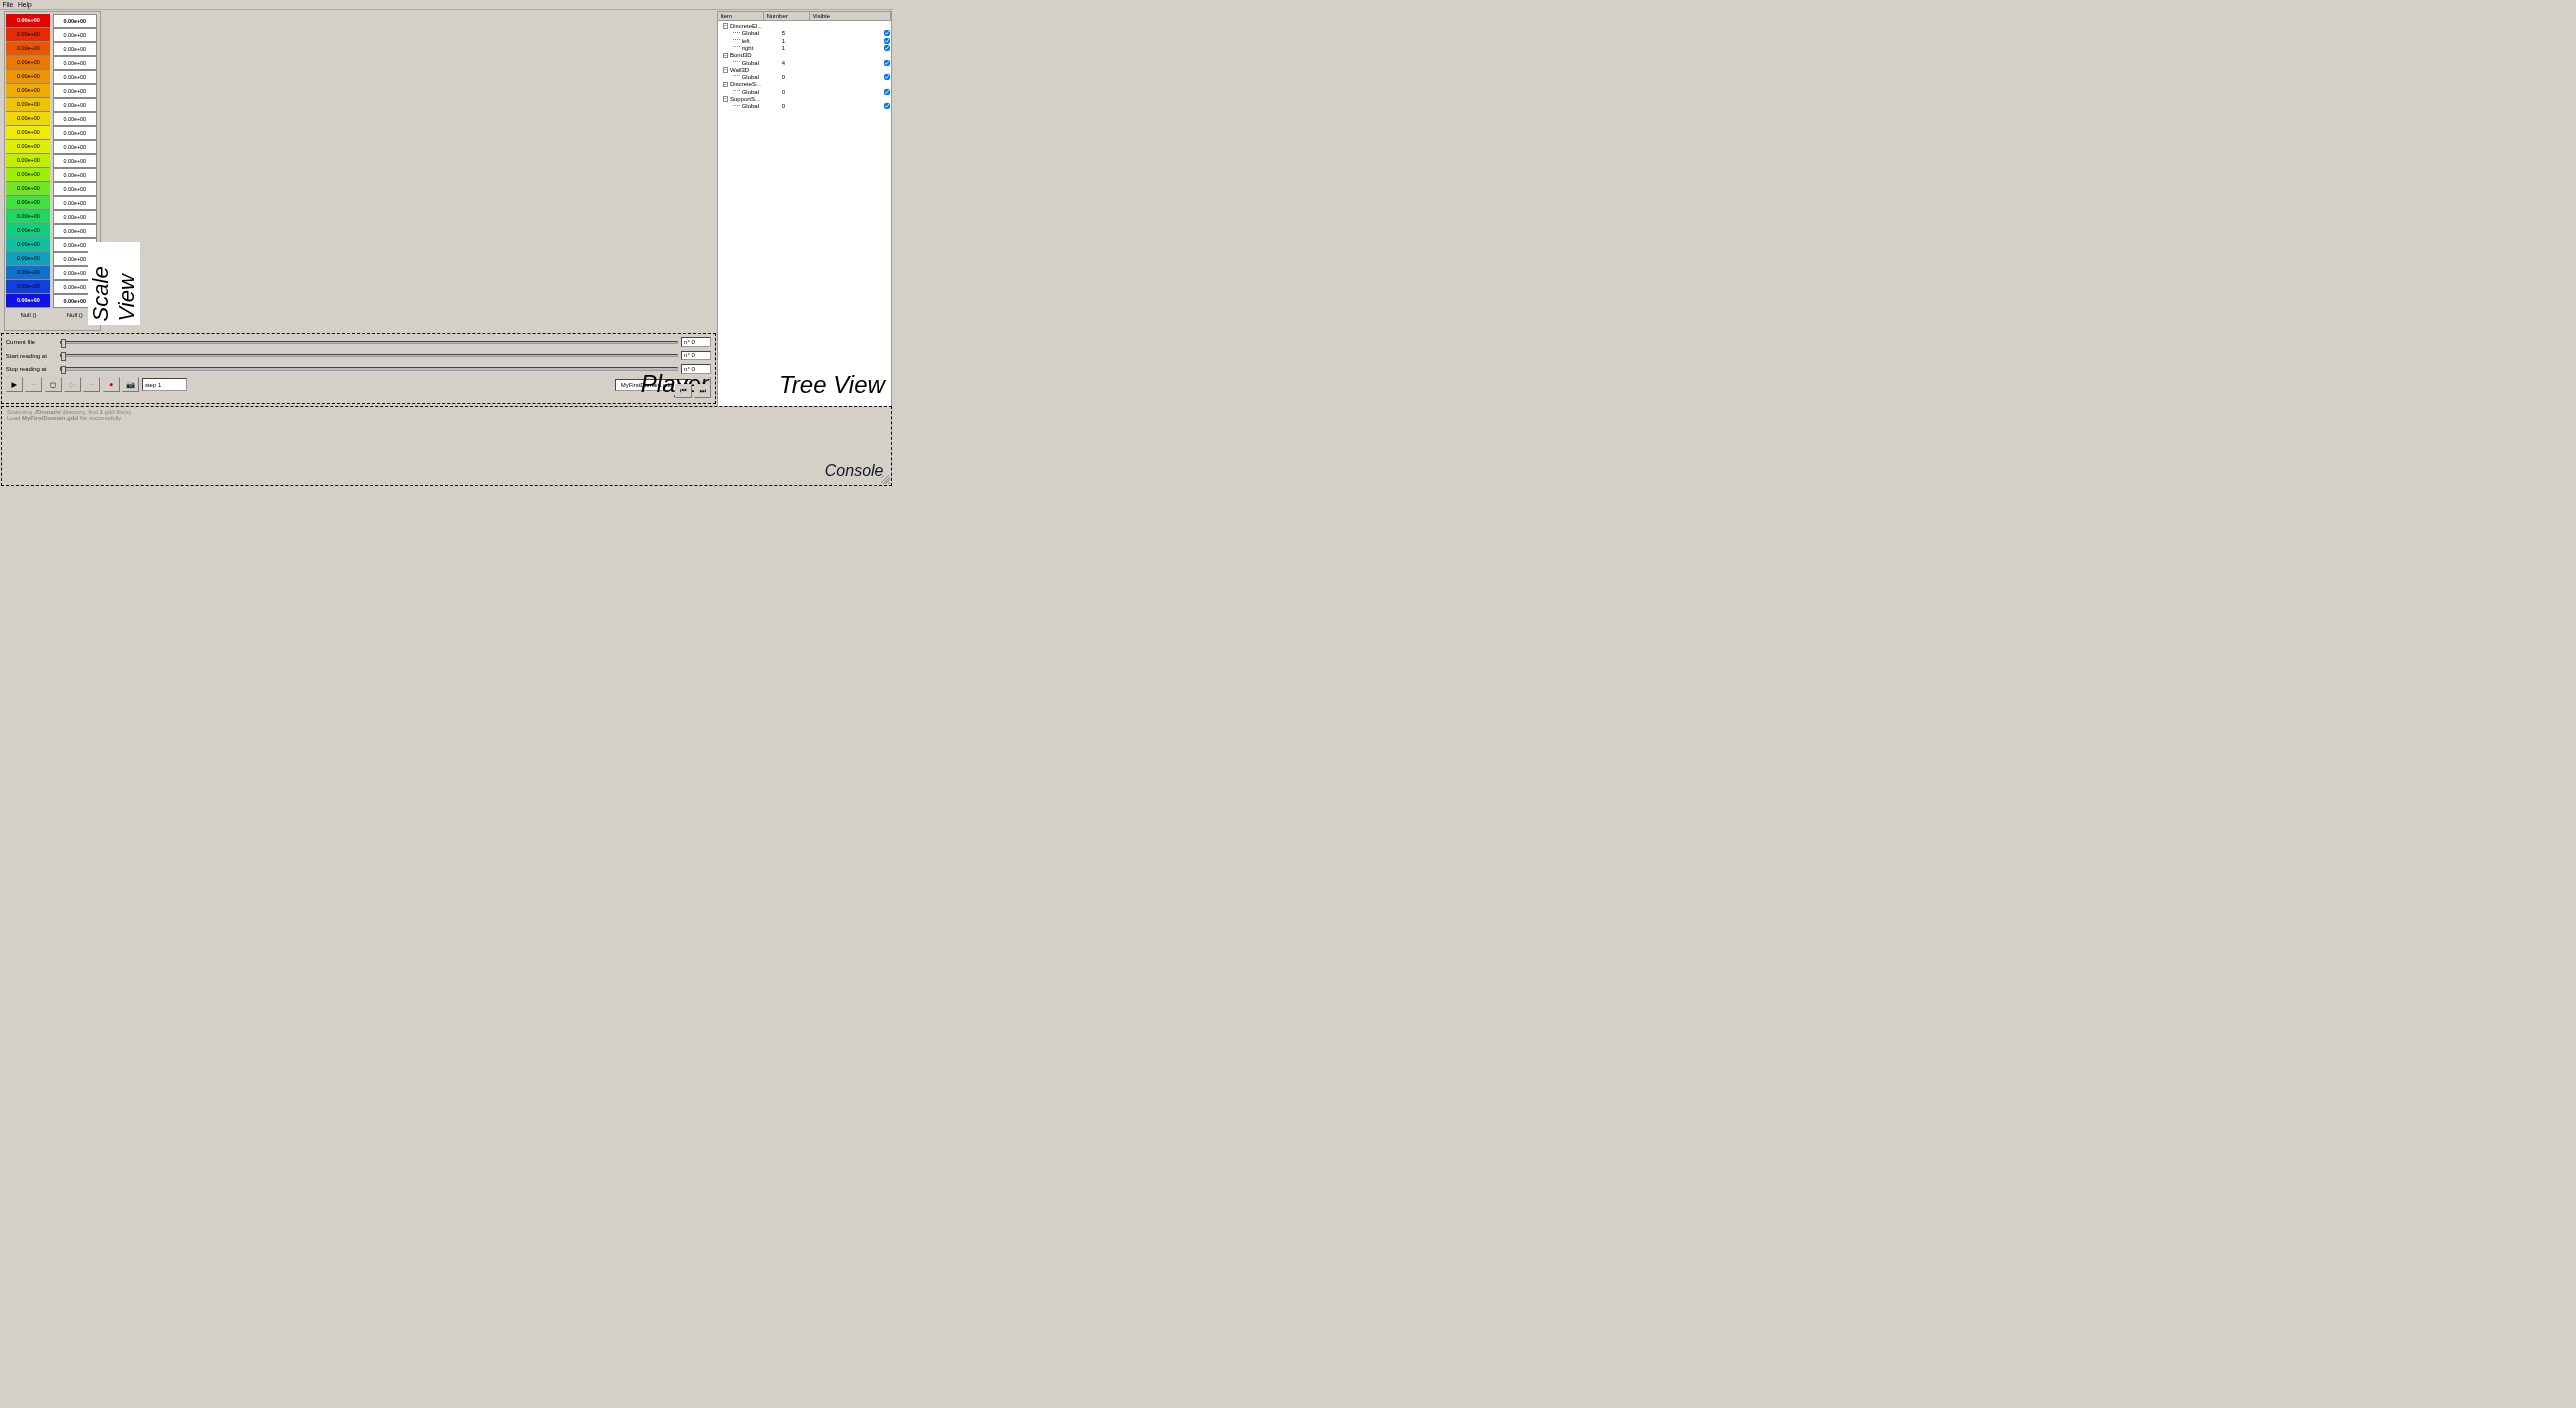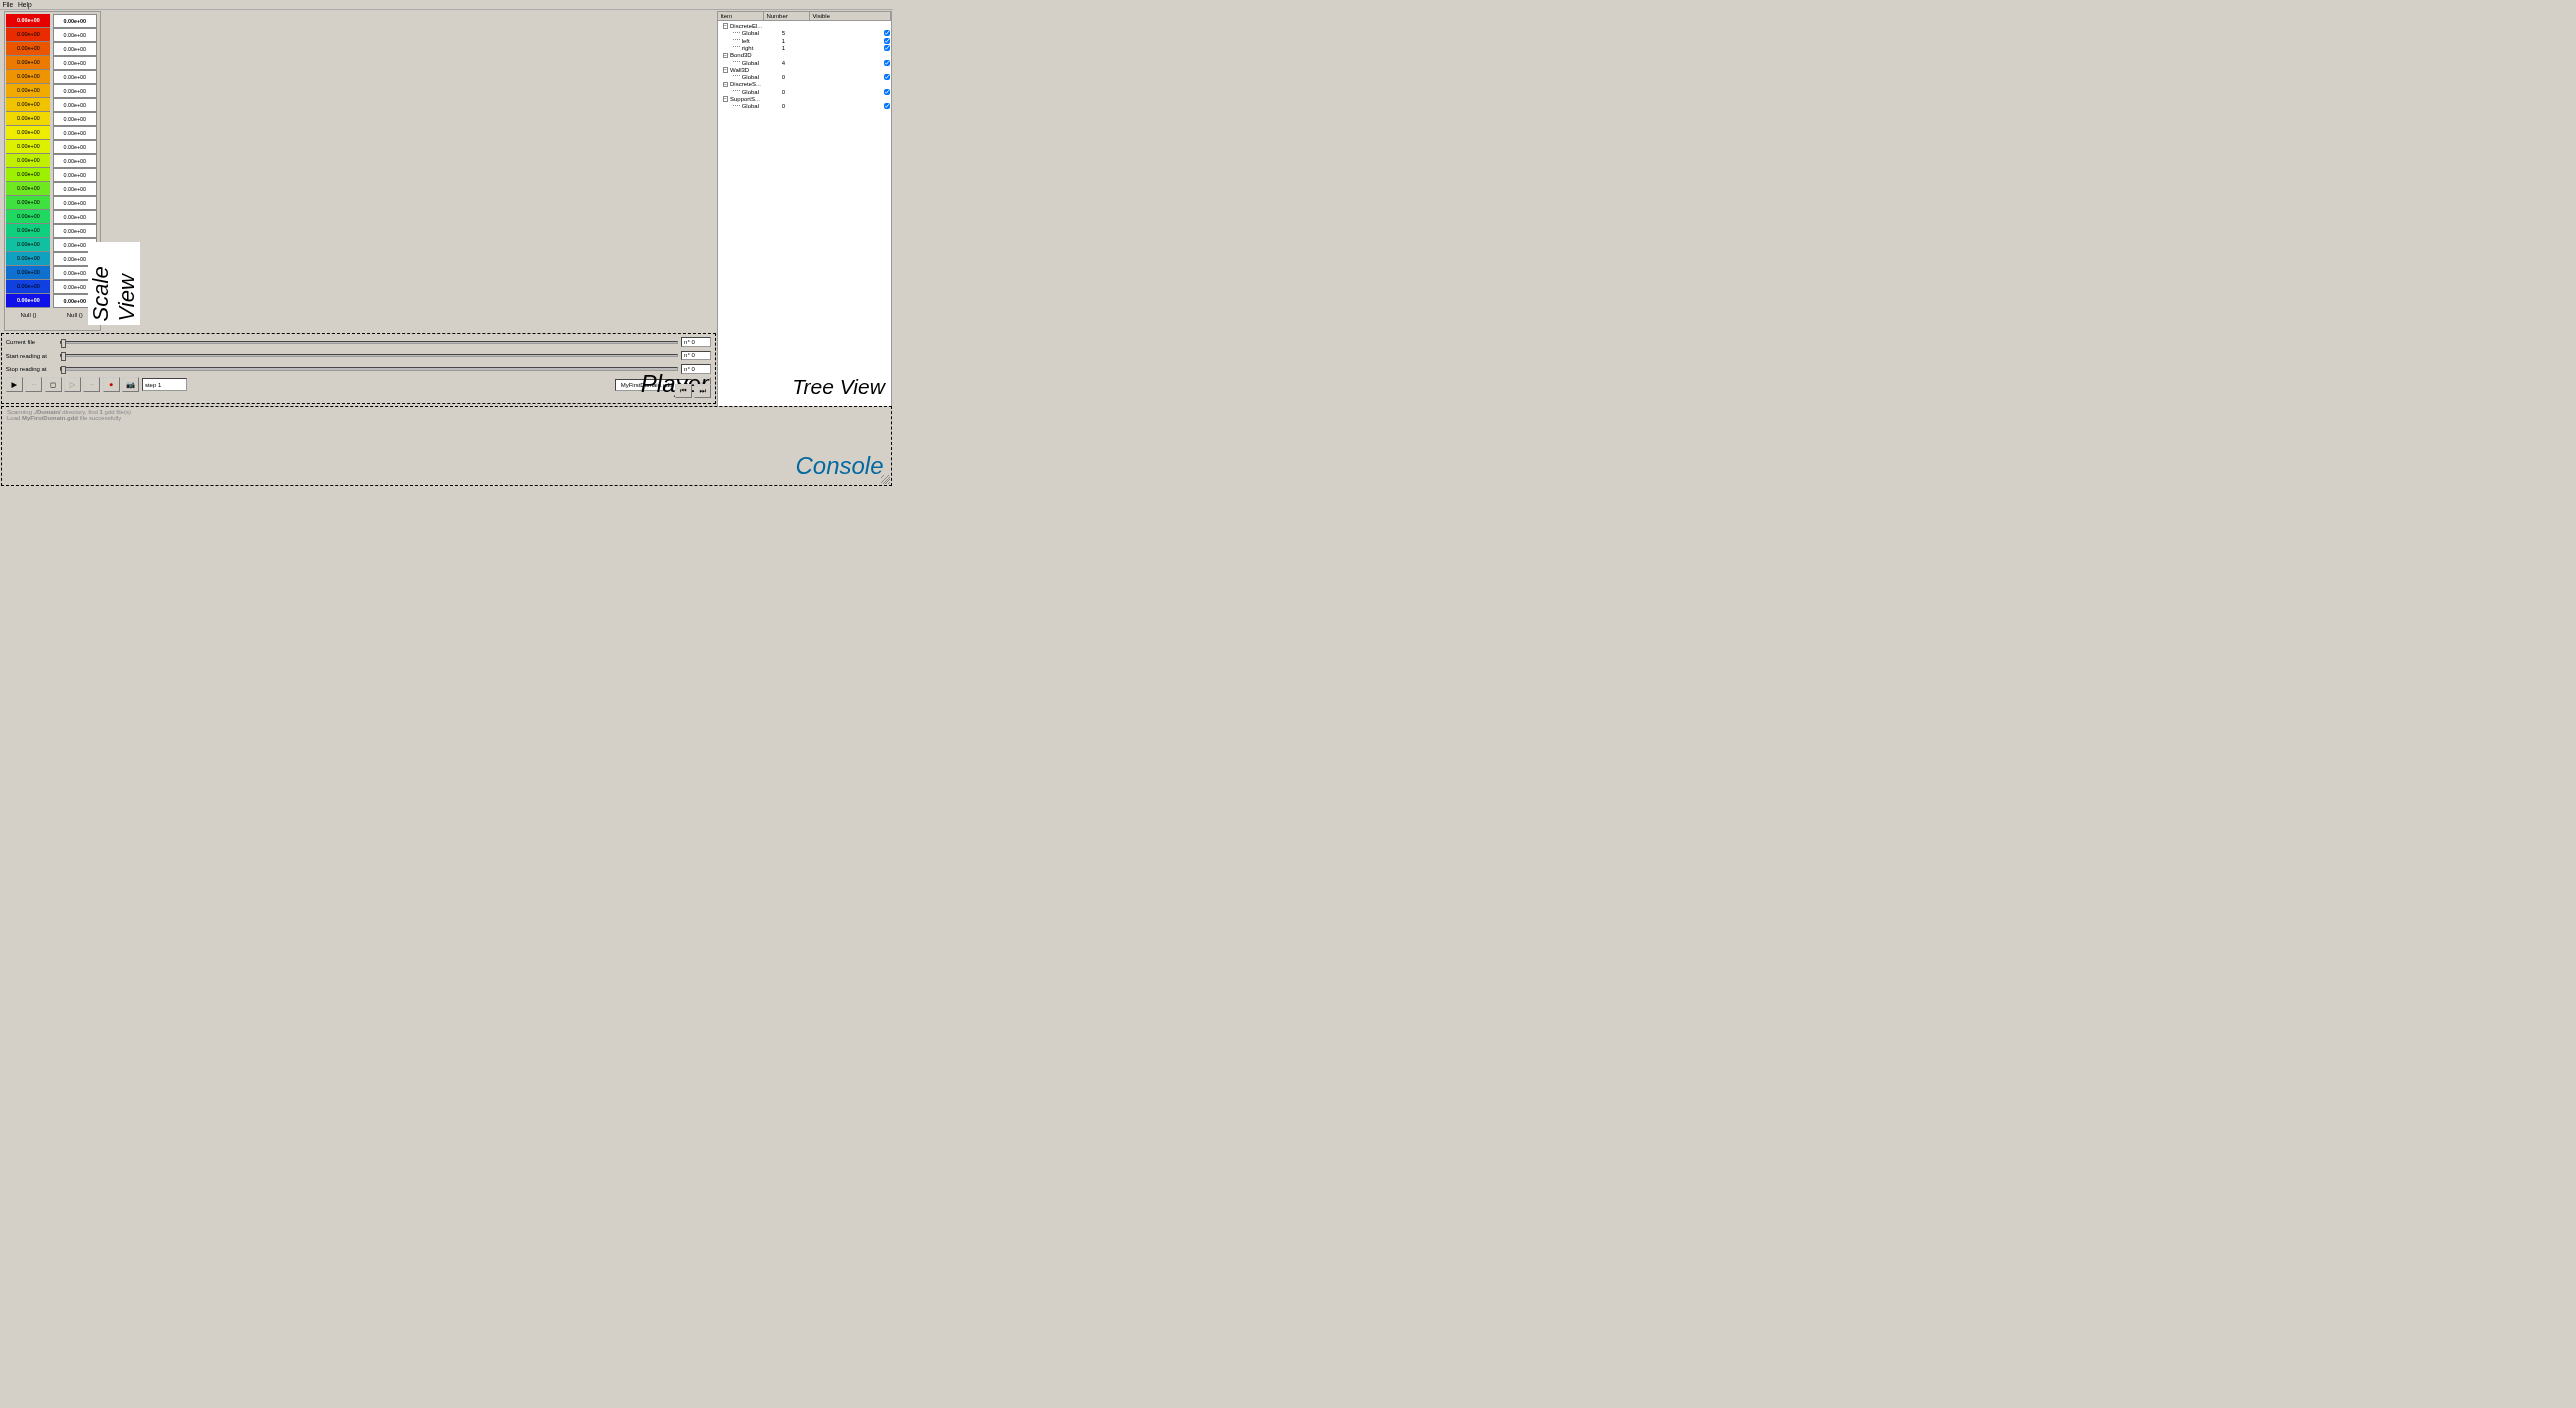--- a/index.html
+++ b/index.html
@@ -30,35 +30,35 @@
 .tree-col { width: 175px; margin: 1.2px 1.2px 1.2px 0; border: 0.6px solid #999; background: #fff; height: 396px; display: flex; flex-direction: column; position: relative; }
 .tree-header { display: flex; background: #d4d0c8; border-bottom: 0.6px solid #999; font-size: 6px; }
 .tree-header div { border-right: 0.6px solid #999; padding: 1.2px 2.4px; }
 .tree-body { flex: 1; font-size: 6px; padding: 1.2px; overflow: hidden; }
 .tree-row { display: flex; align-items: center; height: 7.3px; }
 .tree-toggle { width: 5.4px; height: 5.4px; border: 0.6px solid #888; font-size: 4.8px; line-height: 4.2px; text-align: center; margin-right: 1.8px; background: #fff; }
 .tree-leaf { width: 7.3px; border-bottom: 0.6px dotted #888; margin: 0 1.8px 2.4px 4.8px; }
 .tree-item { flex: 0 0 40px; overflow: hidden; white-space: nowrap; }
 .tree-num { flex: 0 0 27px; }
 .tree-chk { width: 6px; height: 6px; }
-.tree-label-big { position: absolute; bottom: 7.3px; right: 6px; font-style: italic; font-size: 21px; font-weight: 500; }
+.tree-label-big { position: absolute; bottom: 7.3px; right: 6px; font-style: italic; font-size: 24px; font-weight: 500; }
 .player { border-top: 0.6px solid #888; height: 71px; padding: 3.6px; border: 1.2px dashed #000; margin: 1.2px; position: relative; }
 .slider-row { display: flex; align-items: center; margin-bottom: 3.6px; gap: 3.6px; }
 .slider-row label { width: 51px; font-size: 6px; }
 .slider-track { flex: 1; height: 3.6px; background: #bbb; border: 0.6px inset #999; position: relative; }
 .slider-thumb { position: absolute; left: 0; top: -2.4px; width: 4.8px; height: 8.5px; background: #d4d0c8; border: 0.6px solid #555; }
 .slider-val { width: 30px; height: 9.7px; border: 0.6px inset #999; background: #fff; font-size: 6px; padding: 0.6px 1.8px; }
 .controls { display: flex; gap: 2.4px; align-items: center; margin-top: 2.4px; }
 .btn { width: 17px; height: 14.5px; border: 0.6px outset #ccc; background: #d4d0c8; display: flex; align-items: center; justify-content: center; cursor: pointer; font-size: 7.3px; }
 .step-input { width: 45px; height: 13.3px; border: 0.6px inset #999; background: #fff; padding: 1.2px 2.4px; font-size: 6px; }
 .file-select { height: 12px; border: 0.6px inset #999; background: #fff; font-size: 6px; padding: 0 1.2px; }
 .player-label { position: absolute; right: 6px; top: 36px; font-style: italic; font-size: 24px; font-weight: 500; }
 .nav-btns { position: absolute; right: 3.6px; bottom: 4.8px; display: flex; gap: 2.4px; }
 .console { height: 80px; border: 1.2px dashed #000; margin: 0 1.2px 1.2px 1.2px; background: #d4d0c8; padding: 2.4px 4.8px; position: relative; font-size: 6px; color: #888; }
-.console-label { position: absolute; right: 7.3px; bottom: 4.8px; font-style: italic; font-size: 24px; font-weight: 500; color: #0369a1; }
+.console-label { position: absolute; right: 7.3px; bottom: 4.8px; font-style: italic; font-size: 16px; font-weight: 500; color: #0f172a; }
 .resize-grip { position: absolute; right: 1.2px; bottom: 1.2px; width: 8.5px; height: 8.5px; background: repeating-linear-gradient(135deg, #888 0 0.6px, transparent 0.6px 1.8px); }
 </style>
 </head>
 <body>
 
 <div class="menubar">
   <span>File</span>
   <span>Help</span>
 </div>
 

